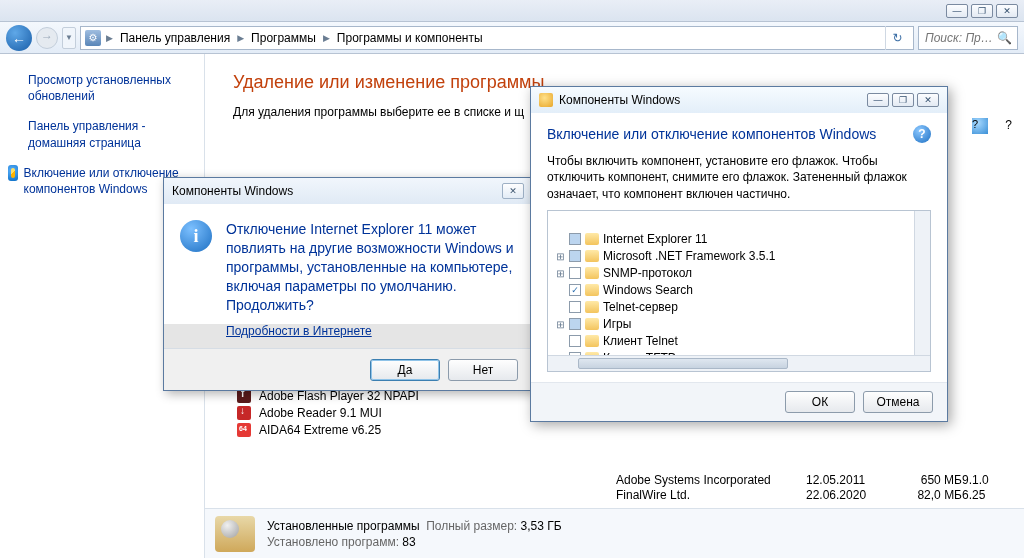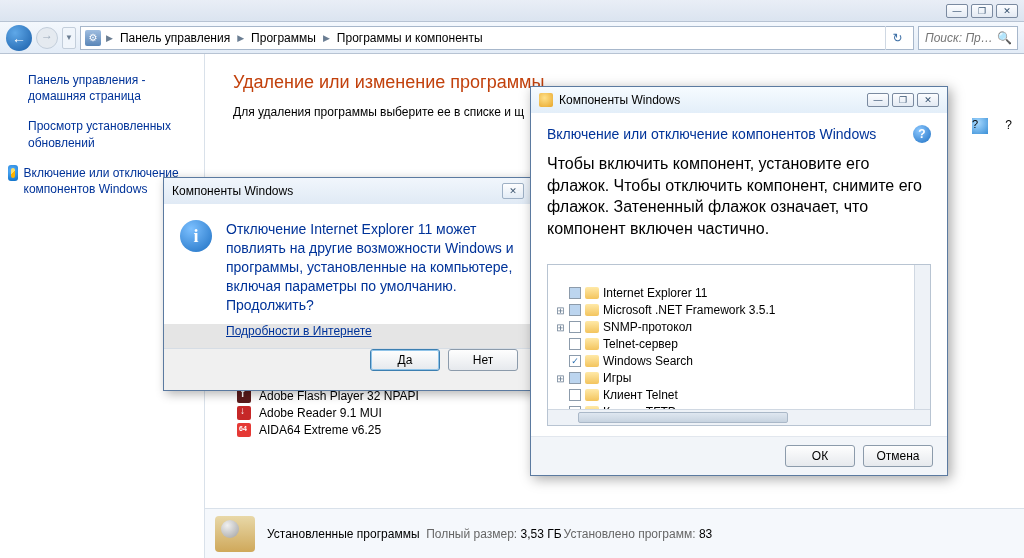--- a/index.html
+++ b/index.html
@@ -49,46 +49,46 @@
   .i-aid{ background:#e53935; position:relative;}
   .i-aid::after{content:"64"; color:#fff; font-size:7px; font-weight:bold; position:absolute; left:2px; top:2px;}
 
   .detail-cols{ position:absolute; right:12px; bottom:6px; display:grid; grid-template-columns: 190px 86px 70px 50px; row-gap:1px; font-size:12px;}
   .dc{ white-space:nowrap;}
 
   
   .status{ position:absolute; left:205px; right:0; bottom:0; height:50px; border-top:1px solid #d9e1ea; background:#f5f8fc; display:flex; align-items:center; padding:4px 10px; gap:12px;}
   .status-box-ico{ width:40px; height:36px; background:linear-gradient(#e8d8a8,#cfa85a); border-radius:4px; position:relative;}
   .status-box-ico::before{content:""; position:absolute; left:6px; top:4px; width:18px; height:18px; border-radius:50%; background:radial-gradient(circle at 35% 30%, #f0f0f0, #a0a0a0);}
-  .status-txt{ display:flex; flex-direction:row; gap:2px;}
+  .status-txt{ display:flex; flex-direction:column; gap:2px;}
   .status-line{ font-size:12px;}
   .status-gray{ color:#666;}
 
   
   .dlg-confirm{ position:absolute; left:163px; top:177px; width:370px; background:#f4f8fc; border:1px solid #5b7aa0; box-shadow:3px 3px 10px rgba(0,0,0,.3);}
   .dlg-titlebar{ height:26px; background:linear-gradient(#f1f6fc,#e0eaf5); display:flex; align-items:center; padding:0 8px; font-size:12px;}
   .dlg-close{ margin-left:auto; width:22px; height:16px; border:1px solid #9eb0c5; border-radius:2px; background:linear-gradient(#fefeff,#e3ecf6); display:flex; align-items:center; justify-content:center; font-size:9px; color:#405872;}
   .dlg-body{ background:#fff; padding:16px 16px 10px 16px; display:flex; gap:14px;}
   .info-ico{ width:32px; height:32px; flex:0 0 32px; border-radius:50%; background:radial-gradient(circle at 35% 28%, #7cc0ff, #1d6fc2); display:flex; align-items:center; justify-content:center; color:#fff; font-weight:bold; font-size:18px; font-family:Georgia,serif;}
   .dlg-msg{ color:#003399; font-size:14px; line-height:1.35;}
   .dlg-link a{ color:#003399; text-decoration:underline; font-size:12px; }
   .dlg-link{ padding:0 16px 10px 62px; background:#e5e5e5;}
-  .dlg-foot{ height:42px; background:#f0f0f0; border-top:1px solid #d6dde5; display:flex; justify-content:flex-end; gap:8px; padding:0 14px;}
+  .dlg-foot{ height:42px; background:#f0f0f0; border-top:1px solid #d6dde5; display:flex; align-items:center; justify-content:flex-end; gap:8px; padding:0 14px;}
   .btn{ min-width:70px; height:22px; border:1px solid #8c9bab; border-radius:3px; background:linear-gradient(#fefefe,#e6e9ed); font-size:12px; display:flex; align-items:center; justify-content:center;}
   .btn-primary{ border-color:#3c7fb1; outline:1px solid #8fc3e8; outline-offset:-2px;}
 
   
   .dlg-feat{ position:absolute; left:530px; top:86px; width:418px; background:#fff; border:1px solid #5b7aa0; box-shadow:3px 3px 12px rgba(0,0,0,.35);}
   .dlg-feat .dlg-titlebar{ background:linear-gradient(#f6fbff,#e3eef9);}
   .tb-ico{ width:14px; height:14px; margin-right:6px; background:radial-gradient(circle at 40% 35%, #ffe18a, #e8a62a); border-radius:2px;}
   .tb-wbtns{ margin-left:auto; display:flex; gap:3px;}
   .feat-body{ padding:12px 16px 10px;}
   .feat-h{ color:#003399; font-size:14px; margin:0 0 10px; line-height:1.3;}
   .help-ico{ float:right; width:18px; height:18px; border-radius:50%; background:radial-gradient(circle at 35% 30%, #8cc8ff, #1d6fc2); color:#fff; display:flex; align-items:center; justify-content:center; font-weight:bold;}
-  .feat-desc{ font-size:16px; line-height:1.35; margin-bottom:24px;}
+  .feat-desc{ font-size:12px; line-height:1.35; margin-bottom:8px;}
   .tree{ border:1px solid #b8c4d2; height:162px; overflow:hidden; background:#fff; padding:20px 0; position:relative;}
   .tree-scroll{position:absolute; right:0; top:0; bottom:16px; width:16px; background:#eef2f7; border-left:1px solid #d0d8e2;}
   .tree-hsb{position:absolute; left:0; right:0; bottom:0; height:16px; background:#eef2f7; border-top:1px solid #d0d8e2;}
   .tree-hsb-thumb{position:absolute; left:30px; top:2px; height:11px; width:210px; background:linear-gradient(#dfe7f0,#c7d3e0); border:1px solid #aab8c8; border-radius:2px;}
   .tn{ display:flex; align-items:center; height:17px; gap:4px; padding-left:8px; font-size:12px;}
   .tn .exp{ width:9px; text-align:center; color:#6a7d92; font-size:10px;}
   .tn .cb{ width:12px; height:12px; border:1px solid #8c9bab; background:#fff; display:inline-flex; align-items:center; justify-content:center; font-size:9px; color:#2b6fb0;}
   .tn .cb.fill{ background:#bcd5ef;}
   .tn .cb.chk::after{content:"✓"; color:#2b6fb0;}
   .tn .fld{ width:14px; height:12px; background:linear-gradient(#ffe9a7,#f3c45d); border-radius:2px;}
@@ -121,22 +121,22 @@
     <span style="flex:1"></span>
     <span class="crumb-ref">↻</span>
   </div>
   <div class="search-box">
     <input placeholder="Поиск: Пр…" style="">
     <span class="search-ico">🔍</span>
   </div>
 </div>
 
 <div class="left-pane">
+  <a>Просмотр установленных обновлений</a>
   <a>Панель управления - домашняя страница</a>
-  <a>Просмотр установленных обновлений</a>
   <div class="shield-row">
     <span class="shield-ico"></span>
     <a style="margin-bottom:0;">Включение или отключение компонентов Windows</a>
   </div>
 </div>
 
 <div class="cmd-strip"></div>
 
 <div class="main">
   <h2>Удаление или изменение программы</h2>
@@ -158,20 +158,30 @@
     <div class="prog-row">
         <span class="prog-ico i-pdf"></span>
         <span>Adobe Reader 9.1 MUI</span>
       </div>
     <div class="prog-row">
         <span class="prog-ico i-aid"></span>
         <span>AIDA64 Extreme v6.25</span>
       </div>
   </div>
 
+  <div class="detail-cols">
+    <span class="dc">Adobe Systems Incorporated</span>
+    <span class="dc">12.05.2011</span>
+    <span class="dc" style="text-align:right;">650 МБ</span>
+    <span class="dc">9.1.0</span>
+    <span class="dc">FinalWire Ltd.</span>
+    <span class="dc">22.06.2020</span>
+    <span class="dc" style="text-align:right;">82,0 МБ</span>
+    <span class="dc">6.25</span>
+  </div>
 </div>
 
 <div class="rail-a">
     <div class="rico" style="background:radial-gradient(circle at 35% 30%, #a7d9ff, #3a8fd6); width:16px;height:16px;font-size:11px;">?</div>
   </div>
 <div class="rail-b">
     <div class="rico">?</div>
   </div>
 
 <div class="status">
@@ -233,29 +243,29 @@
           <span>Microsoft .NET Framework 3.5.1</span>
         </div>
       <div class="tn">
           <span class="exp">⊞</span>
           <span class="cb"></span>
           <span class="fld"></span>
           <span>SNMP-протокол</span>
         </div>
       <div class="tn">
           <span class="exp"></span>
+          <span class="cb chk"></span>
+          <span class="fld"></span>
+          <span>Windows Search</span>
+        </div>
+      <div class="tn">
+          <span class="exp"></span>
           <span class="cb"></span>
           <span class="fld"></span>
           <span>Telnet-сервер</span>
-        </div>
-      <div class="tn">
-          <span class="exp"></span>
-          <span class="cb chk"></span>
-          <span class="fld"></span>
-          <span>Windows Search</span>
         </div>
       <div class="tn">
           <span class="exp">⊞</span>
           <span class="cb fill"></span>
           <span class="fld"></span>
           <span>Игры</span>
         </div>
       <div class="tn">
           <span class="exp"></span>
           <span class="cb"></span>

